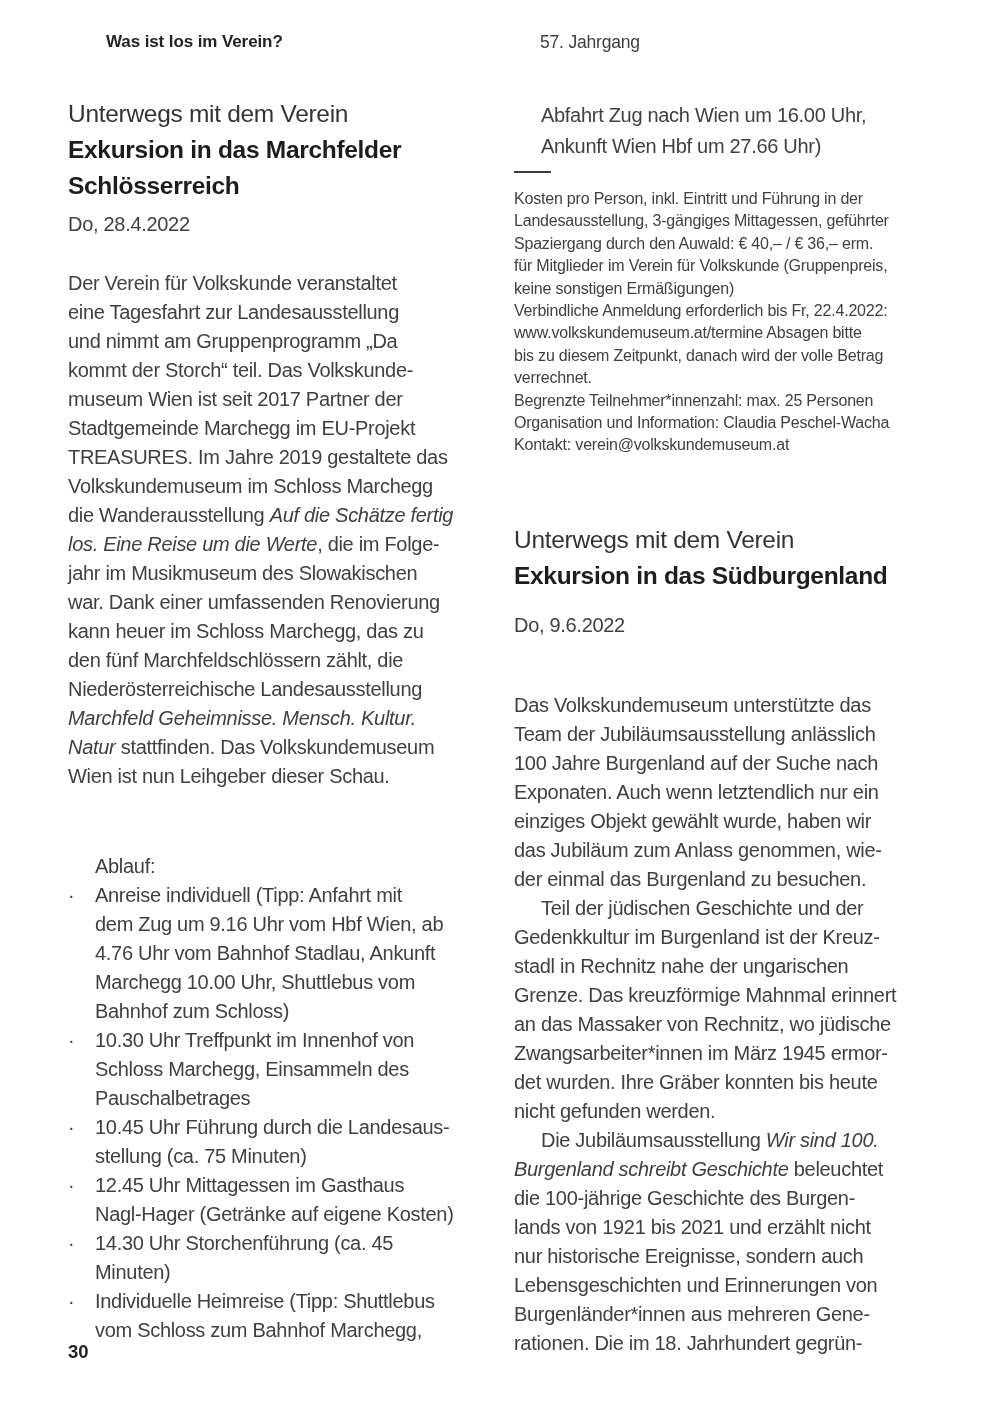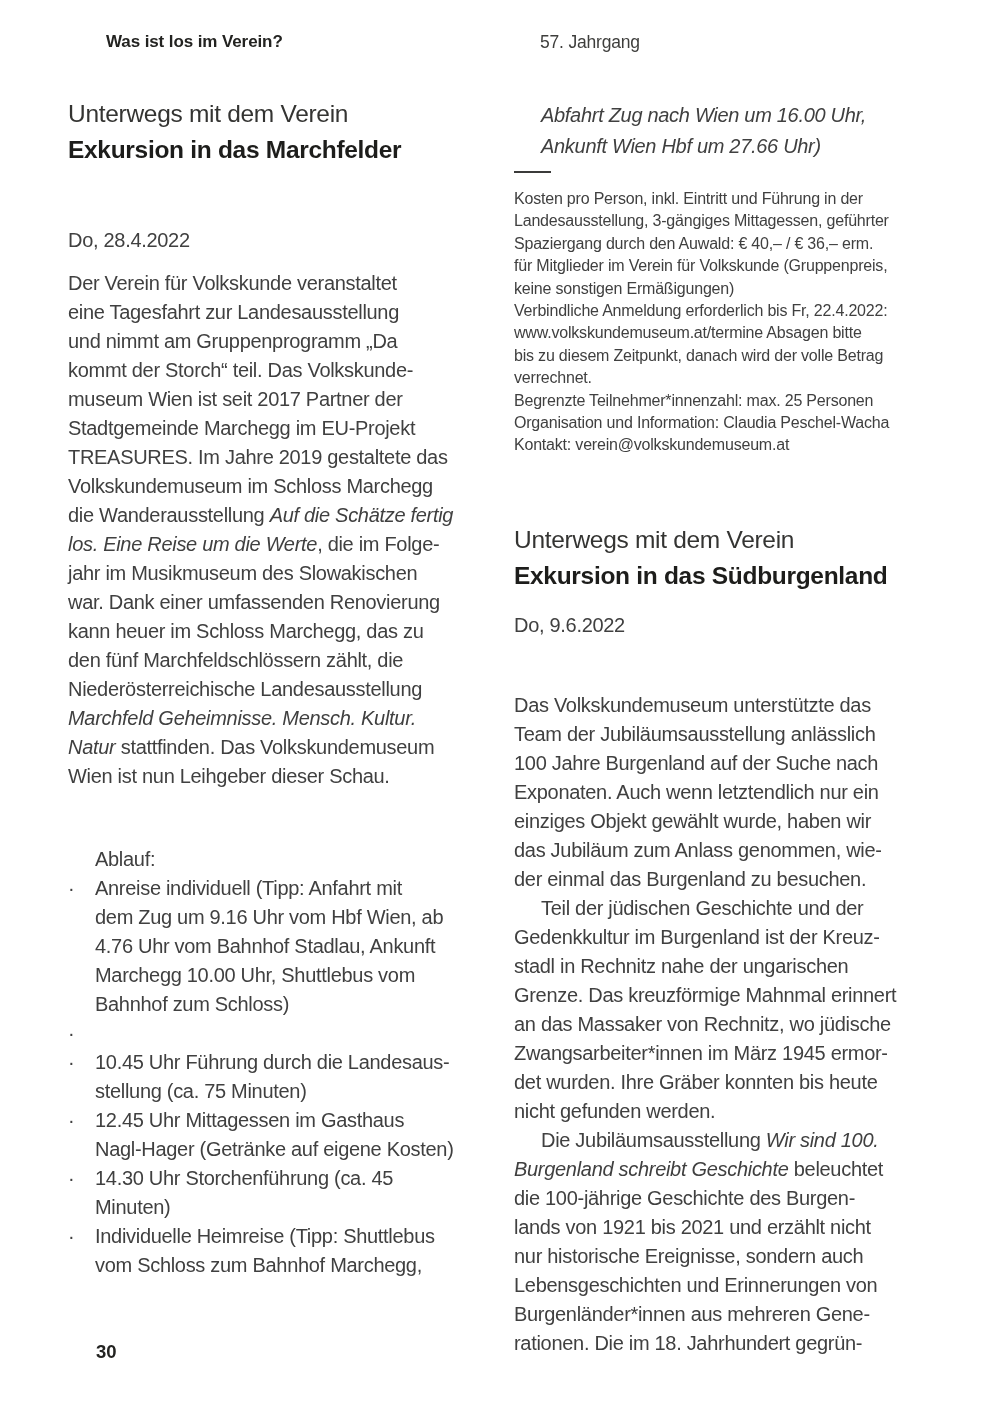--- a/index.html
+++ b/index.html
@@ -46,31 +46,31 @@
     font-size: 20px;
     line-height: 29px;
     letter-spacing: -0.3px;
     color: #404040;
     white-space: nowrap;
   }
   .tline .it { font-style: italic; }
   .tline.indent { padding-left: 27px; }
 
   .listblock { font-size: 20px; line-height: 29px; letter-spacing: -0.3px; }
-  .list-heading { padding-left: 27px; white-space: nowrap; }
+  .list-heading { padding-left: 27px; white-space: nowrap; margin-top: 7px; }
   .bullet-item { display: flex; }
   .bullet-marker {
     width: 27px;
     flex: 0 0 27px;
     font-size: 20px;
     color: #404040;
   }
   .bullet-body .tline { white-space: nowrap; }
 
-  .contblock { padding-left: 27px; font-style: italic; }
+  .contblock { padding-left: 27px; }
   .contblock .tline {
     font-size: 20px;
     line-height: 31px;
     letter-spacing: -0.3px;
     white-space: nowrap;
   }
 
   .divider {
     position: absolute;
     left: 0;
@@ -88,35 +88,35 @@
     white-space: nowrap;
   }
 
   .page-number {
     position: absolute;
     left: 68px;
     top: 1341px;
     font-size: 18.5px;
     font-weight: 700;
     color: #232321;
-    margin-left: 28px;
   }
 </style>
 </head>
 <body>
 
 <div class="hdr-left">Was ist los im Verein?</div>
 <div class="hdr-right">57. Jahrgang</div>
 
 <div class="col col-left">
   <div class="block titleblock" style="top:96px;">
     <div class="kicker">Unterwegs mit dem Verein</div>
     <div class="title-bold">Exkursion in das Marchfelder</div>
+    <div class="title-bold">Schlösserreich</div>
   </div>
-  <div class="block dateline" style="top:213px;margin-top:16px;">Do, 28.4.2022</div>
+  <div class="block dateline" style="top:213px;">Do, 28.4.2022</div>
   <div class="block bodytext" style="top:269px;">
       <div class="tline"><span>Der Verein für Volkskunde veranstaltet</span></div>
       <div class="tline"><span>eine Tagesfahrt zur Landesausstellung</span></div>
       <div class="tline"><span>und nimmt am Gruppenprogramm „Da</span></div>
       <div class="tline"><span>kommt der Storch“ teil. Das Volkskunde-</span></div>
       <div class="tline"><span>museum Wien ist seit 2017 Partner der</span></div>
       <div class="tline"><span>Stadtgemeinde Marchegg im EU-Projekt</span></div>
       <div class="tline"><span>TREASURES. Im Jahre 2019 gestaltete das</span></div>
       <div class="tline"><span>Volkskundemuseum im Schloss Marchegg</span></div>
       <div class="tline"><span>die Wanderausstellung </span><span class="it">Auf die Schätze fertig</span></div>
@@ -138,20 +138,25 @@
           <div class="bullet-body">
             <div class="tline"><span>Anreise individuell (Tipp: Anfahrt mit</span></div>
             <div class="tline"><span>dem Zug um 9.16 Uhr vom Hbf Wien, ab</span></div>
             <div class="tline"><span>4.76 Uhr vom Bahnhof Stadlau, Ankunft</span></div>
             <div class="tline"><span>Marchegg 10.00 Uhr, Shuttlebus vom</span></div>
             <div class="tline"><span>Bahnhof zum Schloss)</span></div>
           </div>
         </div>
         <div class="bullet-item">
           <span class="bullet-marker">·</span>
+          <div class="bullet-body">
+            <div class="tline"><span>10.30 Uhr Treffpunkt im Innenhof von</span></div>
+            <div class="tline"><span>Schloss Marchegg, Einsammeln des</span></div>
+            <div class="tline"><span>Pauschalbetrages</span></div>
+          </div>
         </div>
         <div class="bullet-item">
           <span class="bullet-marker">·</span>
           <div class="bullet-body">
             <div class="tline"><span>10.45 Uhr Führung durch die Landesaus-</span></div>
             <div class="tline"><span>stellung (ca. 75 Minuten)</span></div>
           </div>
         </div>
         <div class="bullet-item">
           <span class="bullet-marker">·</span>

